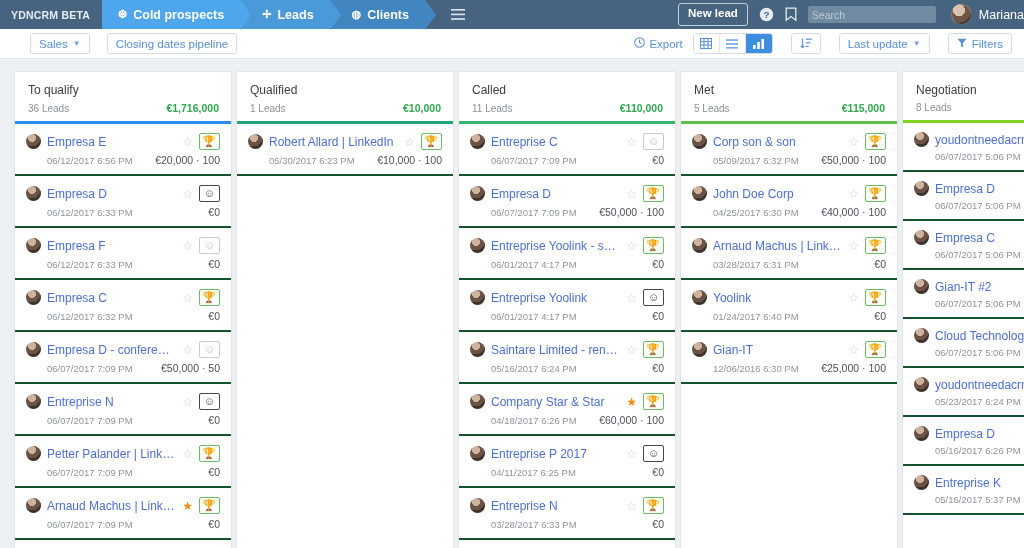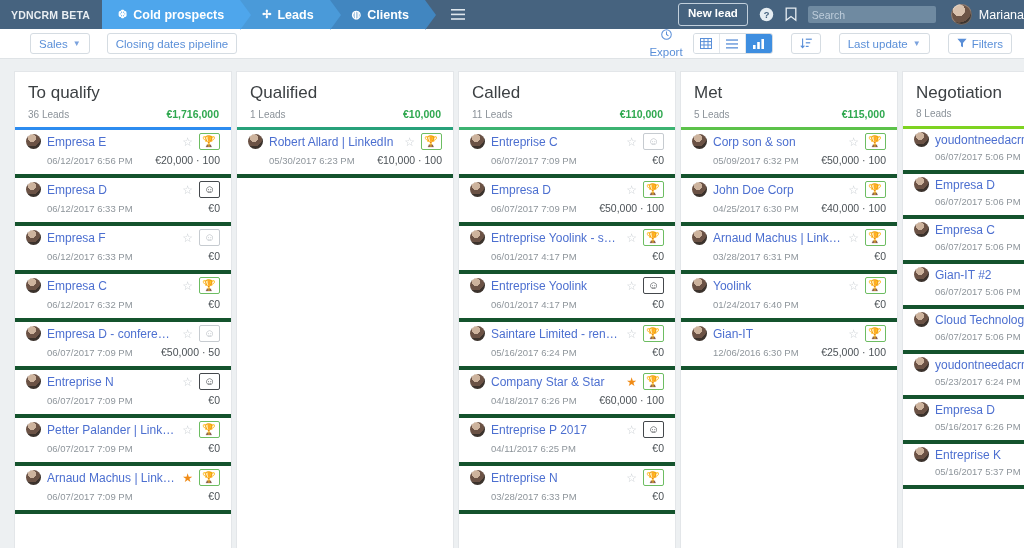--- a/index.html
+++ b/index.html
@@ -114,21 +114,21 @@
     height: 21px;
     padding: 0 8px;
     display: flex; align-items: center; gap: 5px;
     white-space: nowrap;
     font-family: "Liberation Sans", sans-serif;
     margin-left: 8px;
   }
   .caret { font-size: 8px; color:#7ba2dd; }
   .tb-left { display:flex; align-items:center; gap: 9px; }
   .tb-right { margin-left:auto; display:flex; align-items:center; gap: 10px; }
-  .export { color:#5a8fd8; font-size:11.5px; display:flex; align-items:center; gap:4px;flex-direction:column; }
+  .export { color:#5a8fd8; font-size:11.5px; display:flex; align-items:center; gap:4px; }
   .seg { display:flex; border:1px solid #d5dce2; border-radius:3px; overflow:hidden; height:21px; }
   .seg > div {
     width: 26px; display:flex; align-items:center; justify-content:center;
     background:#fff; color:#5a8fd8; font-size:12px;
     border-right:1px solid #e2e7ec;
   }
   .seg > div:last-child { border-right:none; }
   .seg > div.active { background:#3e8ee0; color:#fff; }
 
   
@@ -141,30 +141,30 @@
   .col {
     width: 218px;
     flex: none;
     background: #ffffff;
     border: 1px solid #e3e6e9;
     border-bottom: none;
     display: flex; flex-direction: column;
     overflow: hidden;
   }
   .col-head { padding: 11px 12px 7px 13px; background:#fff; }
-  .col-title { font-size: 17px; color: #3c4043; margin-bottom: 5px; }
+  .col-title { font-size: 12px; color: #3c4043; margin-bottom: 5px; }
   .col-sub { display:flex; align-items:baseline; }
   .col-count { font-size: 10px; color:#8b9299; }
   .col-amt { margin-left:auto; font-size: 10.5px; color:#2fa84f; font-weight: bold; }
   .col-bar { height: 3px; }
 
   .cards { overflow: hidden; }
   .card {
-    border-bottom: 4px solid #14532d;
-    padding: 3px 11px 8px 11px;
+    border-bottom: 2px solid #14532d;
+    padding: 9px 11px 8px 11px;
     background: #fff;
   }
   .card-row1 { display:flex; align-items:center; gap:6px; }
   .avatar {
     width: 15px; height: 15px; border-radius:50%; flex:none;
     background: radial-gradient(circle at 40% 28%, #cdb39d 0 28%, #6b5245 29% 58%, #3b322c 59% 100%);
   }
   .card-name {
     color: #4c6fd0;
     font-size: 12px;

